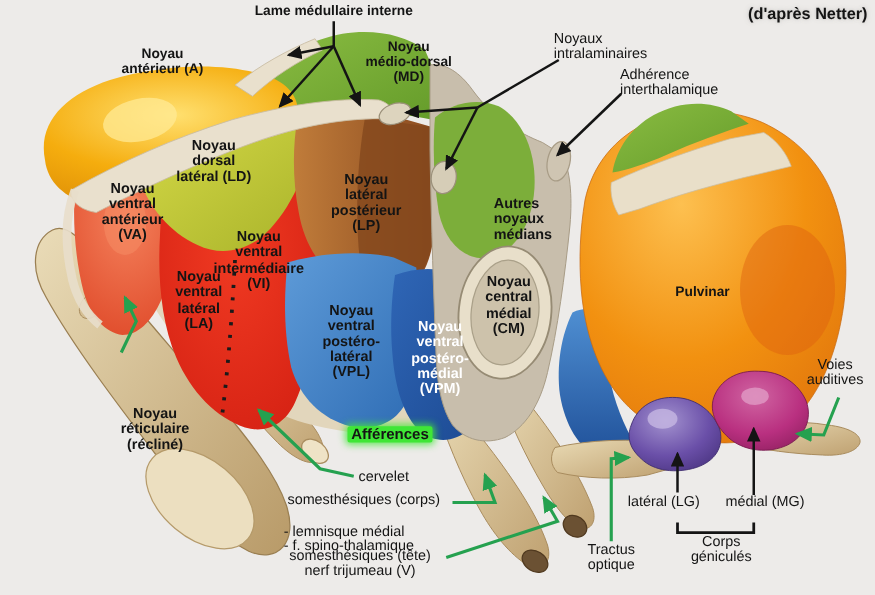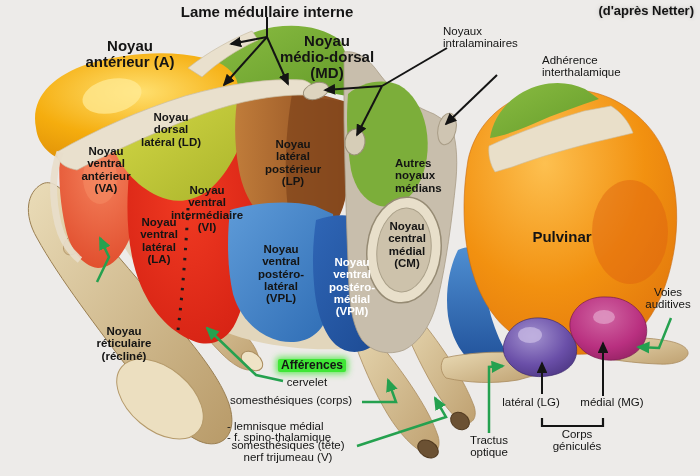--- a/index.html
+++ b/index.html
@@ -7,21 +7,21 @@
     position:relative;width:700px;height:476px;overflow:hidden;
     background:#edebe9;
     font-family:"Liberation Sans","DejaVu Sans",sans-serif;
   }
   #art{position:absolute;left:0;top:0;}
   .lbl{
     position:absolute;color:#141414;font-weight:bold;font-size:11.5px;
     line-height:1.07;text-align:center;transform:translateX(-50%);
     white-space:nowrap;z-index:5;
   }
-  .lbl.big{font-size:15px;}
+  .lbl.big{font-size:11px;}
   .lbl.reg{font-weight:normal;}
   .lbl.left{transform:none;text-align:left;}
   .lbl.right{transform:none;text-align:right;}
   .lbl.white{color:#fff;}
   .lbl.title{
     font-size:13px;
     text-shadow:0 0 2px #cac8c6,0 0 4px #d9d7d5,0 0 6px #e3e1df;
   }
   .lbl.hl{
     background:#3fe636;padding:0 3px;border-radius:2px;font-size:12px;
@@ -189,21 +189,21 @@
     </div>
 <div class="lbl big" style="left:327px;top:33px;">
       <div>Noyau</div>
       <div>médio-dorsal</div>
       <div>(MD)</div>
     </div>
 <div class="lbl reg left" style="left:443px;top:25px;">
       <div>Noyaux</div>
       <div>intralaminaires</div>
     </div>
-<div class="lbl reg left" style="left:496px;top:54px;margin-left:46px;">
+<div class="lbl reg left" style="left:496px;top:54px;">
       <div>Adhérence</div>
       <div>interthalamique</div>
     </div>
 <div class="lbl" style="left:171px;top:111px;">
       <div>Noyau</div>
       <div>dorsal</div>
       <div>latéral (LD)</div>
     </div>
 <div class="lbl" style="left:106px;top:145px;">
       <div>Noyau</div>
@@ -253,21 +253,21 @@
       <div>central</div>
       <div>médial</div>
       <div>(CM)</div>
     </div>
 <div class="lbl big" style="left:562px;top:229px;">Pulvinar</div>
 <div class="lbl" style="left:124px;top:325px;">
       <div>Noyau</div>
       <div>réticulaire</div>
       <div>(récliné)</div>
     </div>
-<div class="lbl hl" style="left:312px;top:359px;">Afférences</div>
+<div class="lbl hl" style="left:312px;top:341px;">Afférences</div>
 <div class="lbl reg" style="left:307px;top:376px;">cervelet</div>
 <div class="lbl reg" style="left:291px;top:394px;text-align:right;">somesthésiques (corps)</div>
 <div class="lbl reg left" style="left:227px;top:407px;margin-top:24px;">- f. spino-thalamique</div>
 <div class="lbl reg left" style="left:227px;top:420px;">- lemnisque médial</div>
 <div class="lbl reg" style="left:288px;top:439px;">
       <div>somesthésiques (tête)</div>
       <div>nerf trijumeau (V)</div>
     </div>
 <div class="lbl reg" style="left:489px;top:434px;">
       <div>Tractus</div>

